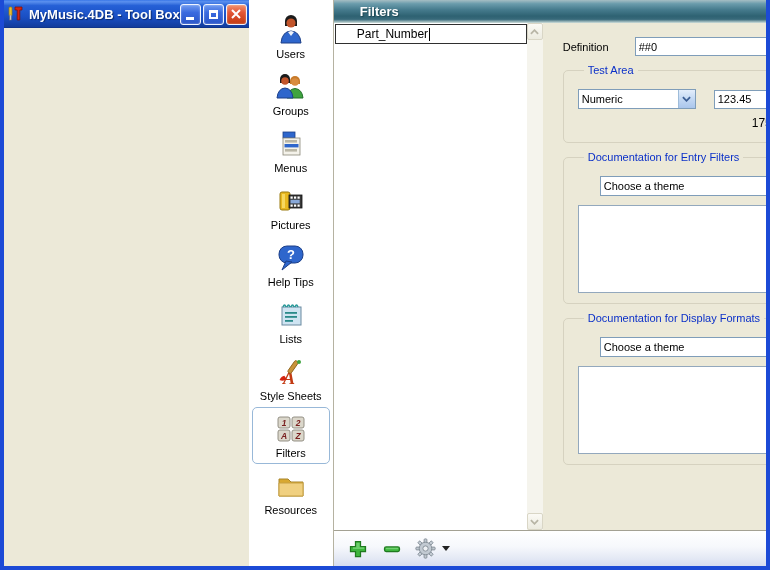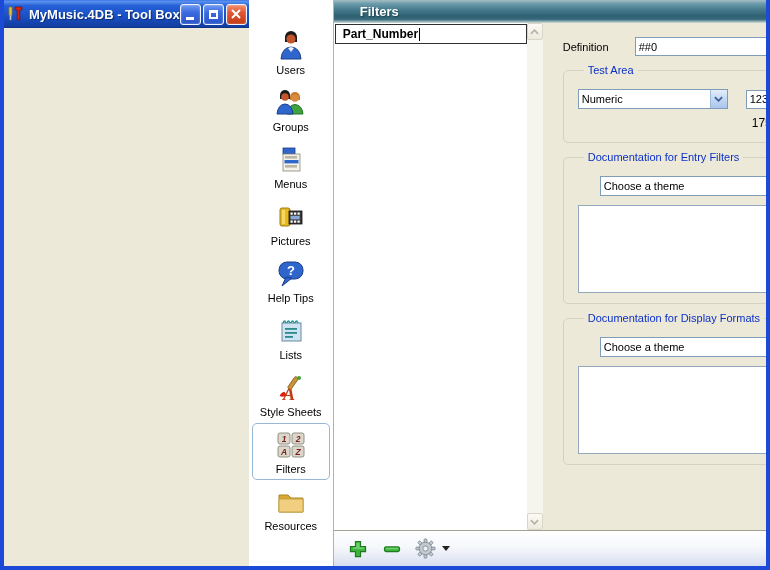--- a/index.html
+++ b/index.html
@@ -39,21 +39,21 @@
   .tb-btn.close { background: linear-gradient(180deg, #f0926e 0%, #e25537 40%, #c23a12 100%); }
   .glyph-min { width: 8px; height: 3px; background: #fff; margin-top: 9px; }
   .glyph-max { width: 9px; height: 9px; border: 2px solid #fff; border-top-width: 3px; }
 
   
   .main { flex: 1; display: flex; min-height: 0; }
 
   .sidebar {
     width: 85px; flex: none; background: #fff;
     border-right: 1px solid #b5b2a1;
-    padding-top: 24px;
+    padding-top: 8px;
     display: flex; flex-direction: column;
   }
   .side-item {
     height: 57px; flex: none;
     display: flex; flex-direction: column; align-items: center; justify-content: center;
     gap: 2px; cursor: default;
   }
   .side-item .icn { width: 32px; height: 32px; flex: none; }
   .side-item .lbl { font-size: 11px; color: #000; }
   .side-item.selected {
@@ -72,23 +72,22 @@
     text-shadow: 1px 1px 1px #1c4550;
   }
 
   .content-body { flex: 1; display: flex; min-height: 0; }
 
   
   .list-pane { width: 209px; flex: none; background: #fff; display: flex; }
   .list-items { flex: 1; padding: 1px 0 0 1px; }
   .edit-field {
     height: 20px; border: 1px solid #2f2f2f; background: #fff;
-    display: flex; align-items: center; padding-left: 7px;
+    display: flex; align-items: center; padding-left: 21px;
     font-size: 12px;
-    font-weight: bold;
   }
   .caret { display: inline-block; width: 1px; height: 13px; background: #000; margin-left: 1px; }
 
   .xp-scrollbar {
     width: 16px; flex: none; background: #f5f4ed;
     display: flex; flex-direction: column; justify-content: space-between;
   }
   .sb-btn {
     height: 17px; flex: none; background: linear-gradient(180deg, #fbfaf5, #ecebe0);
     border: 1px solid #d9d6c6; border-radius: 2px;
@@ -119,21 +118,21 @@
   }
 
   .test-row { display: flex; align-items: center; gap: 18px; }
   .test-row .xp-input { flex: 1; width: auto; }
   .test-result { margin: 7px 0 2px 174px; font-size: 12px; }
 
   .combo {
     height: 20px; border: 1px solid #7f9db9; background: #fff;
     display: flex; align-items: stretch; overflow: hidden;
   }
-  .combo.narrow { width: 150px; flex: none; }
+  .combo.narrow { width: 118px; flex: none; }
   .combo.wide { width: 100%; margin-bottom: 9px; margin-left: 22px; }
   .combo .combo-text { flex: 1; display: flex; align-items: center; padding-left: 3px; }
   .combo .combo-btn {
     width: 17px; flex: none;
     background: linear-gradient(180deg, #e3eefb 0%, #c3d8f3 50%, #aac6ec 100%);
     border-left: 1px solid #9ebcd9;
     display: flex; align-items: center; justify-content: center;
   }
 
   .doc-box {

